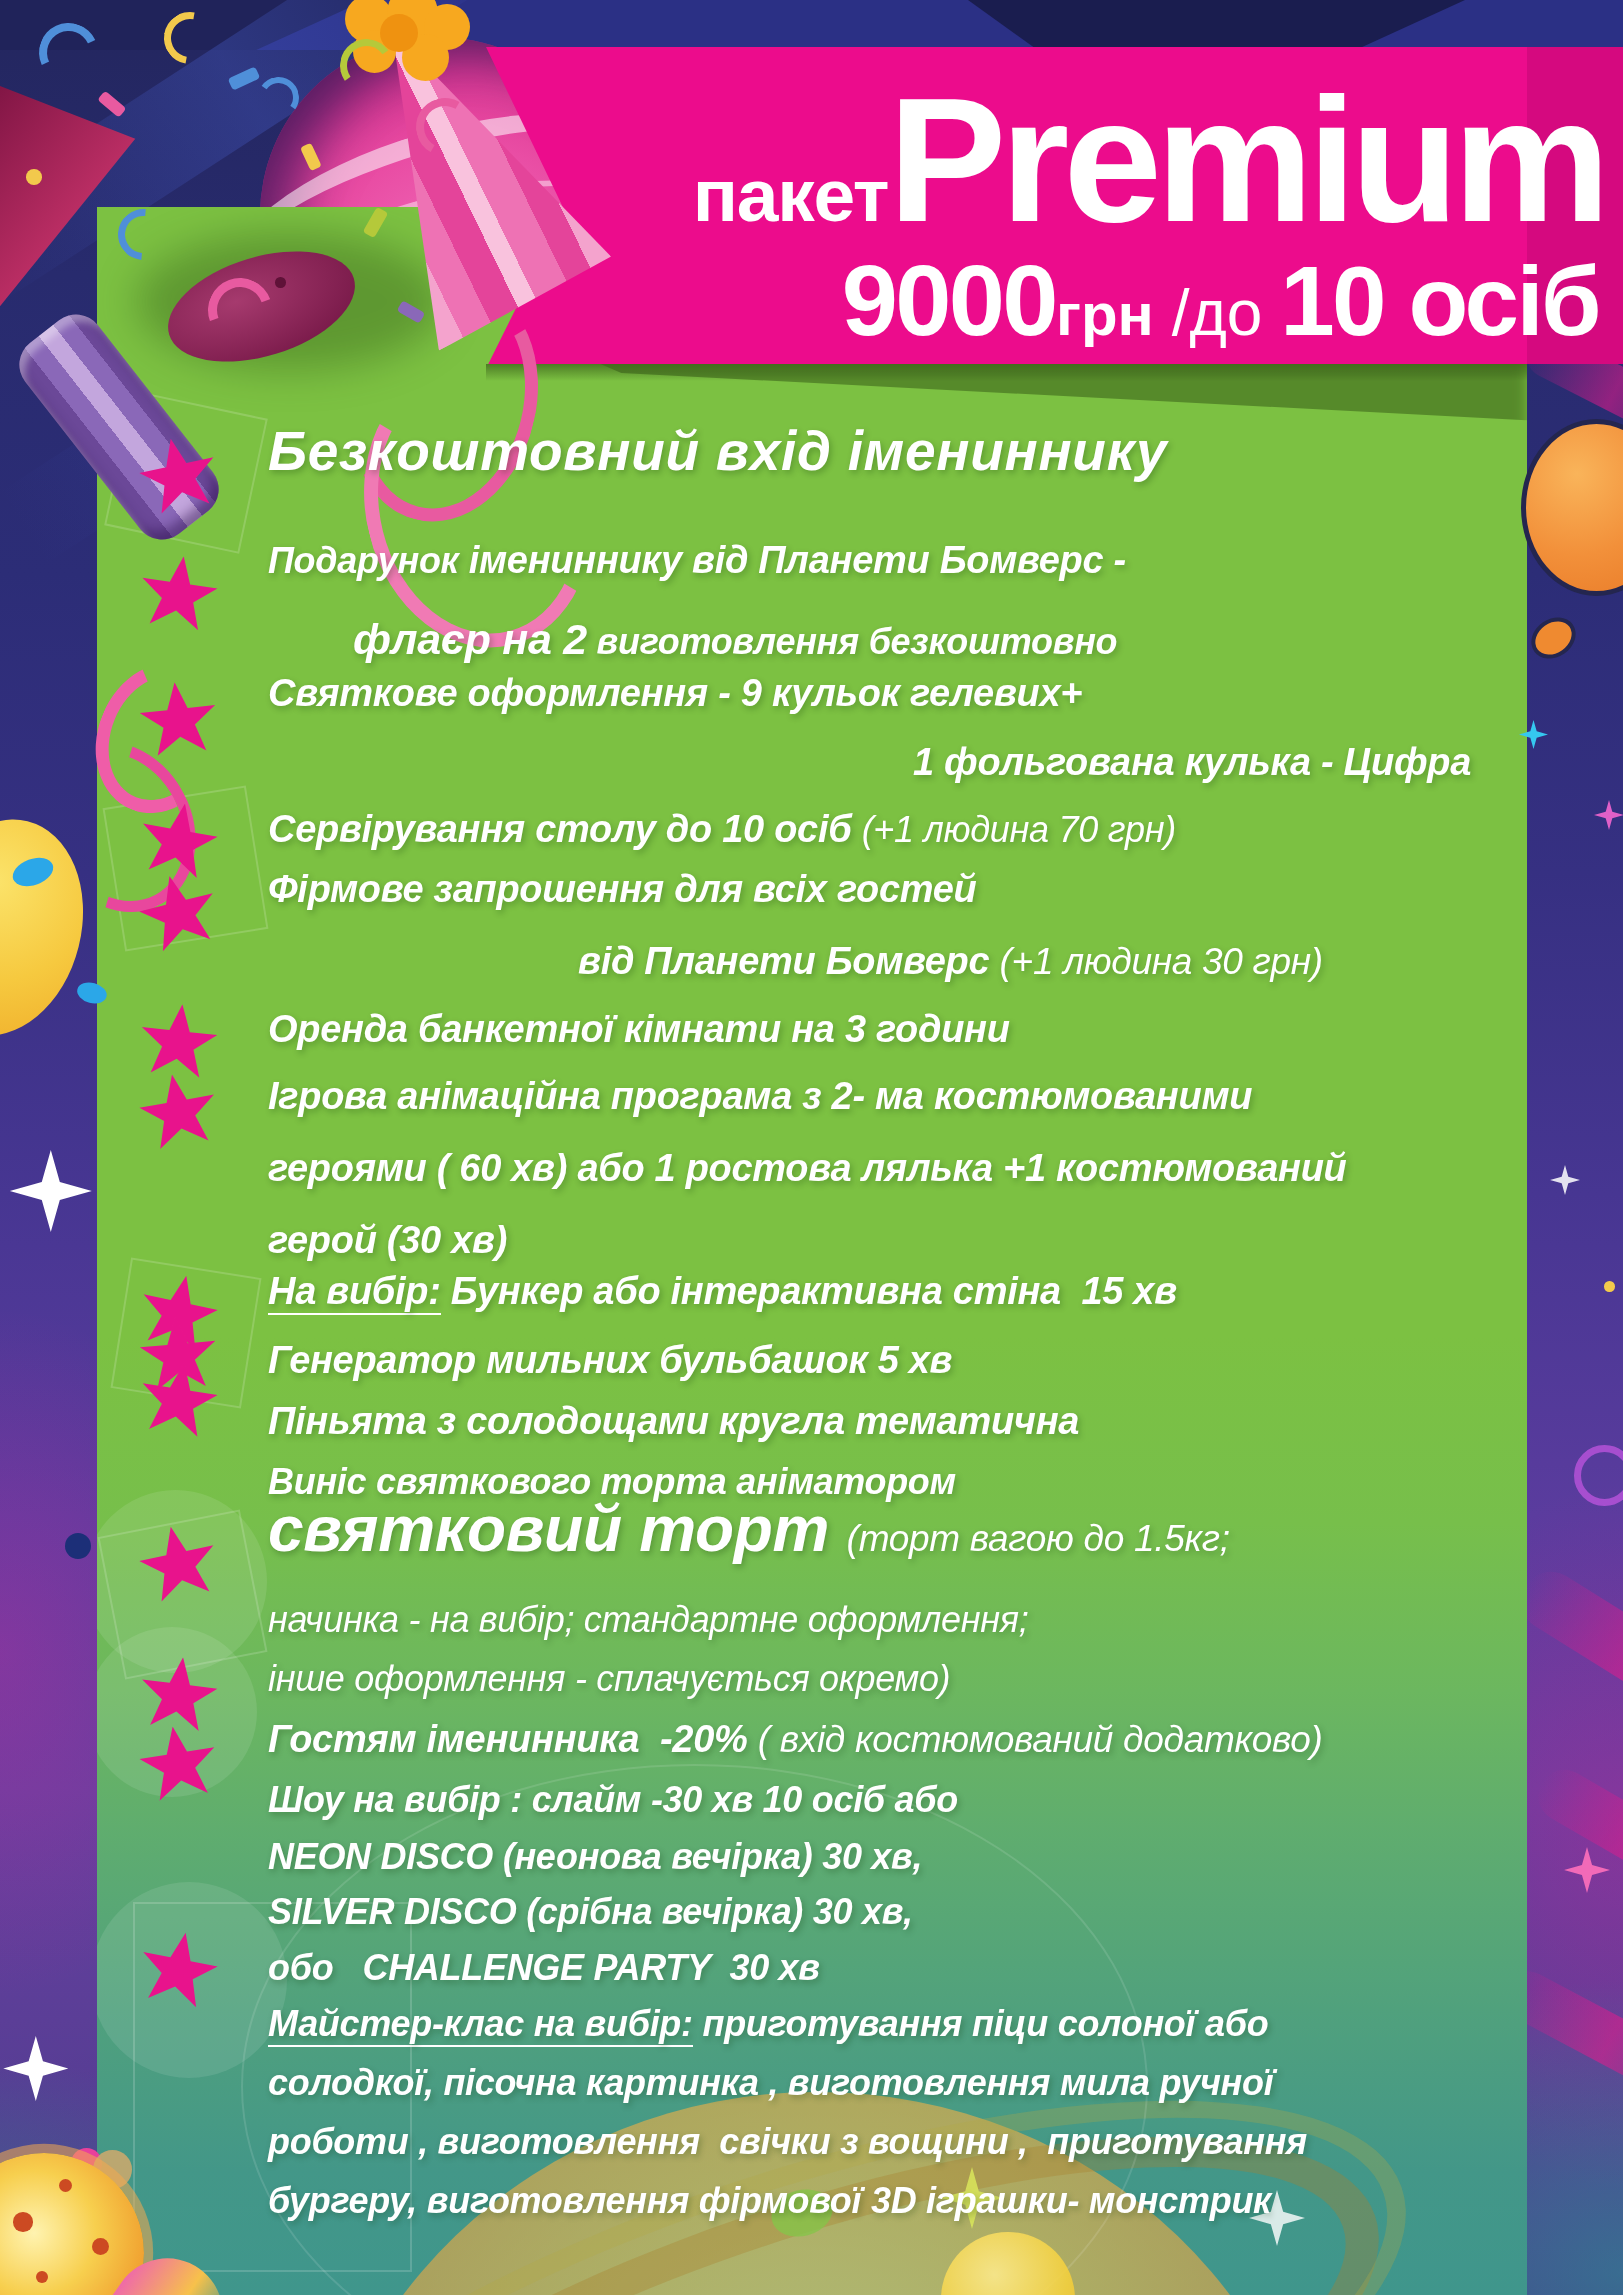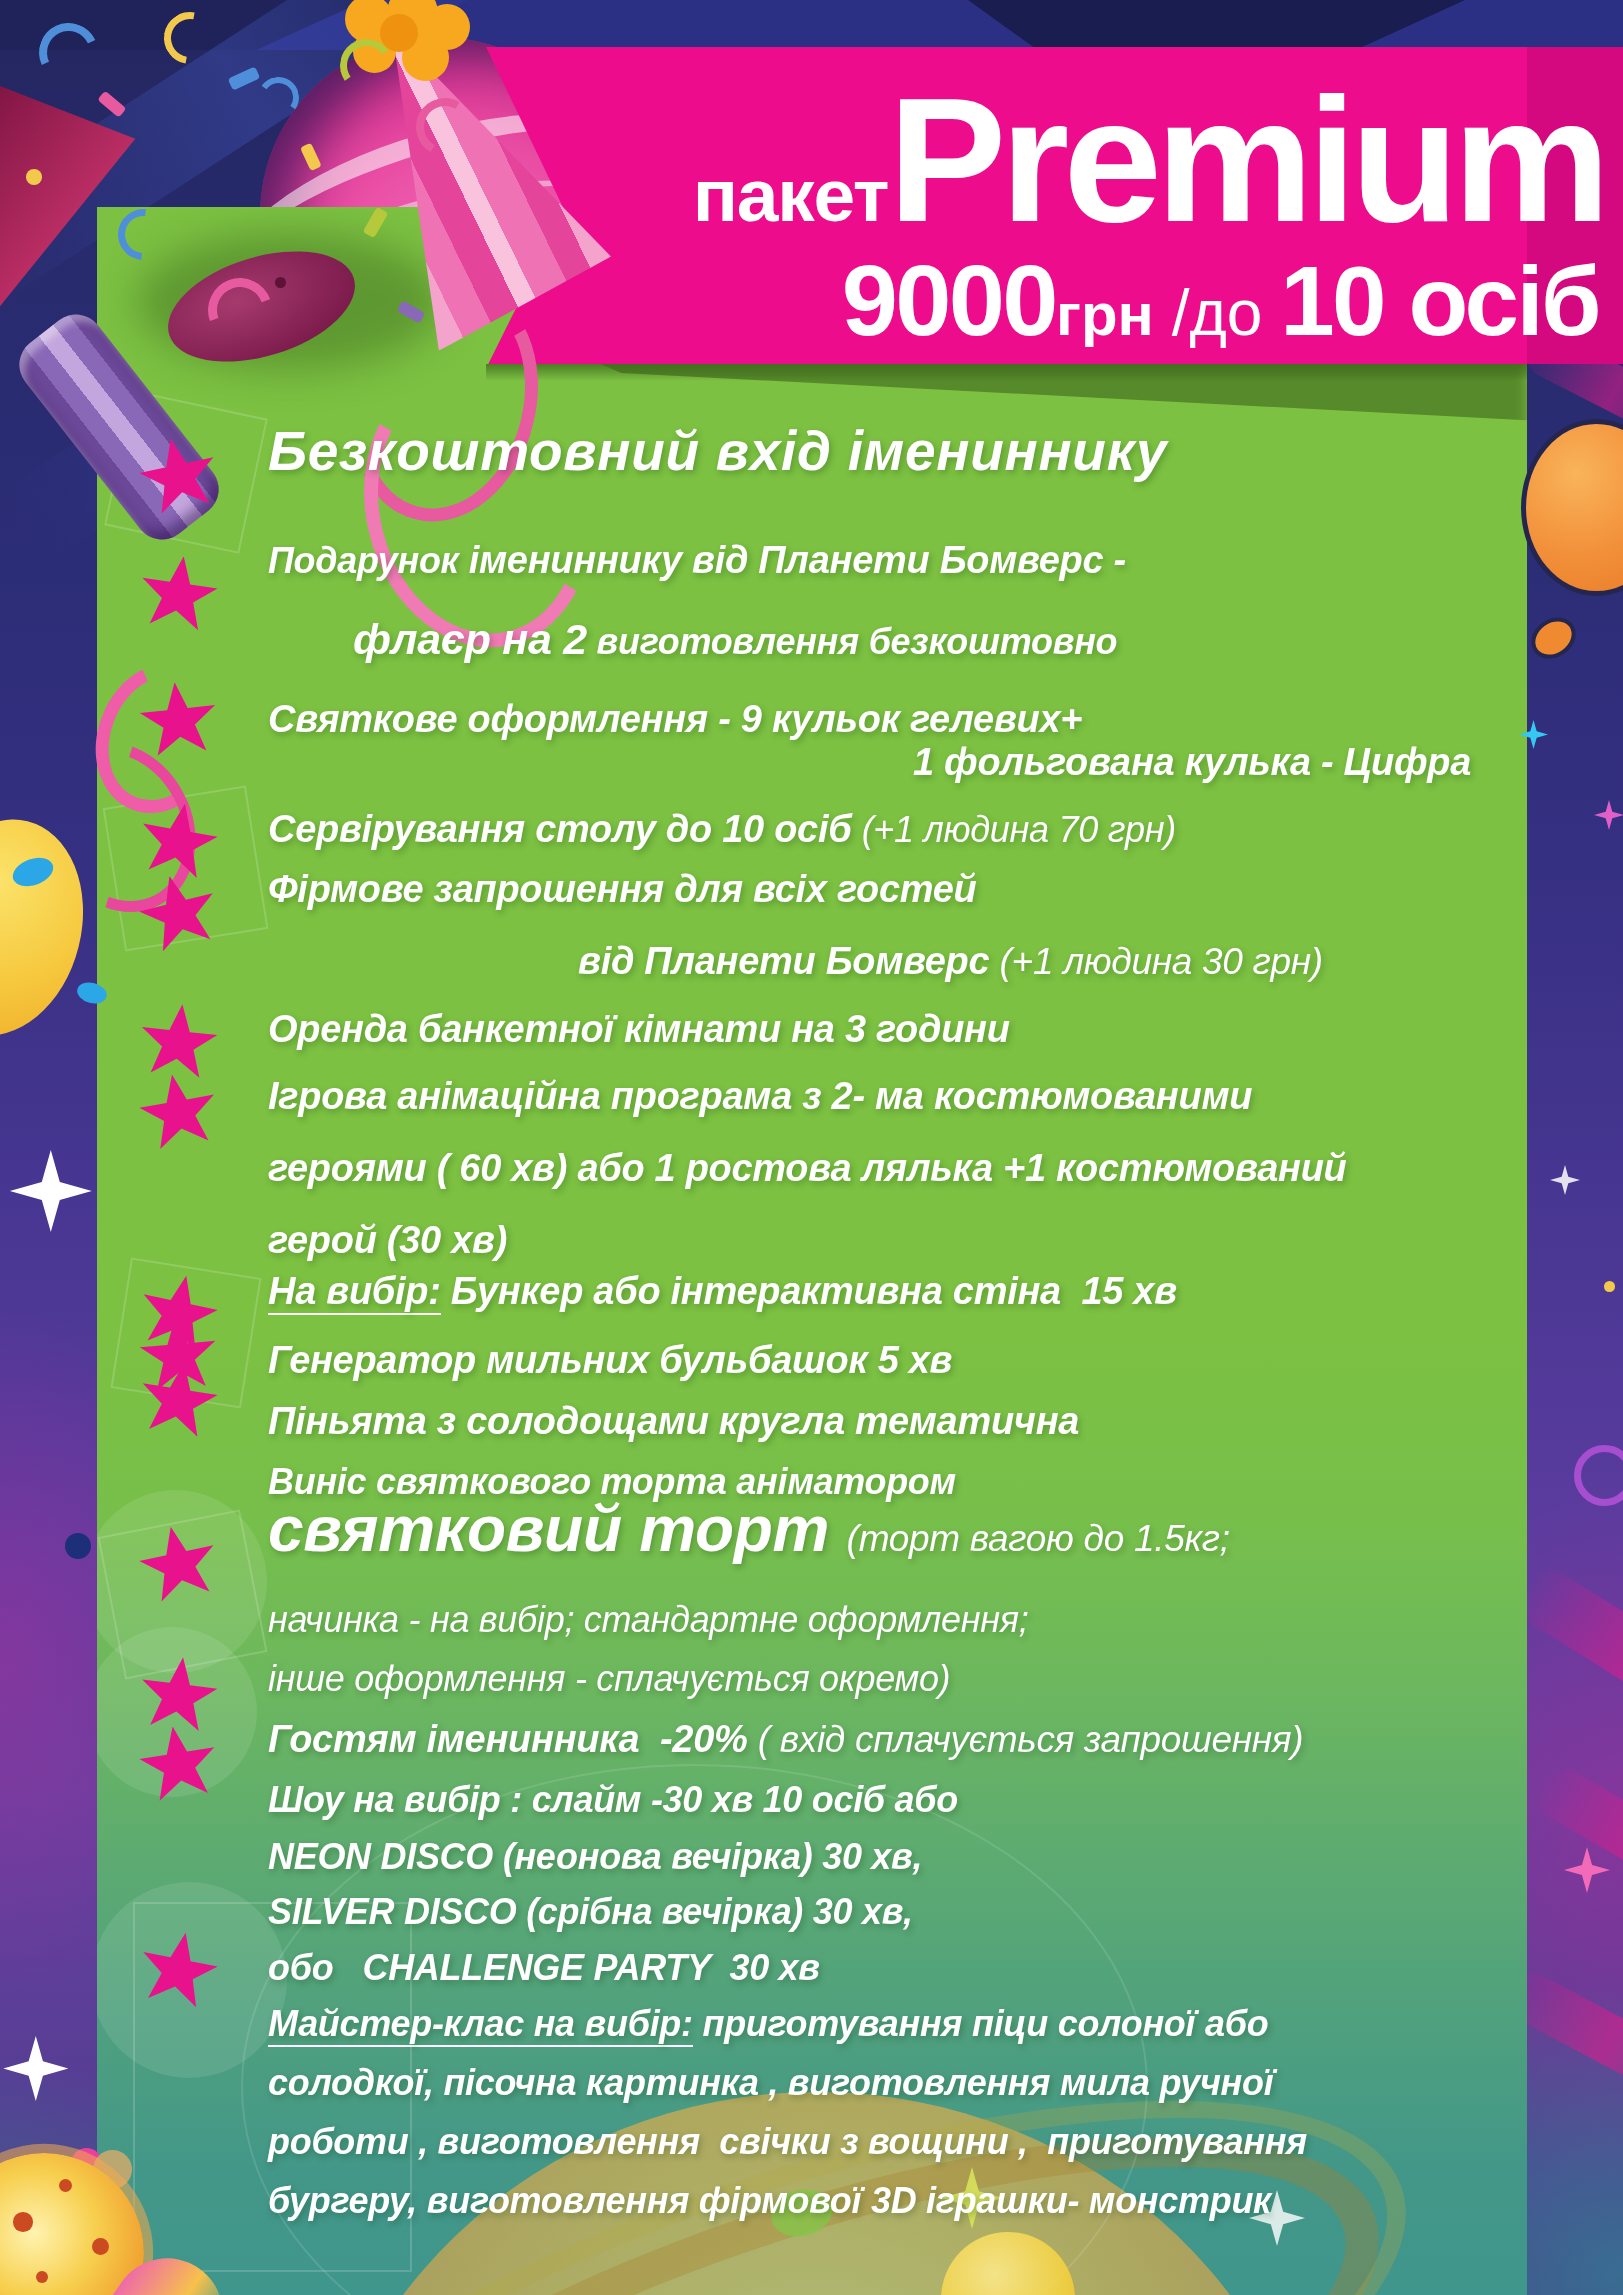--- a/index.html
+++ b/index.html
@@ -242,37 +242,37 @@
   <div class="abs star z5" style="left:139px;top:1317px;transform:rotate(-5deg);"></div>
   <div class="abs star z5" style="left:139px;top:1362px;transform:rotate(9deg);"></div>
   <div class="abs star z5" style="left:139px;top:1526px;transform:rotate(-12deg);"></div>
   <div class="abs star z5" style="left:139px;top:1657px;transform:rotate(7deg);"></div>
   <div class="abs star z5" style="left:139px;top:1726px;transform:rotate(-9deg);"></div>
   <div class="abs star z5" style="left:139px;top:1932px;transform:rotate(11deg);"></div>
 
   <div class="ln xl" style="top:424px"><span>Безкоштовний вхід імениннику</span></div>
   <div class="ln" style="top:541px"><span class="big">Подарунок</span><span class="med"> імениннику від Планети Бомверс -</span></div>
   <div class="ln" style="top:618px;left:353px"><span class="big2">флаєр на 2</span><span class="med55"> виготовлення безкоштовно</span></div>
-  <div class="ln med" style="top:700px"><span>Святкове оформлення - 9 кульок гелевих+</span></div>
+  <div class="ln med" style="top:674px"><span>Святкове оформлення - 9 кульок гелевих+</span></div>
   <div class="ln med" style="top:743px;width:1203px;text-align:right"><span>1 фольгована кулька - Цифра</span></div>
   <div class="ln" style="top:810px"><span class="med">Сервірування столу до 10 осіб </span><span class="lt">(+1 людина 70 грн)</span></div>
   <div class="ln med" style="top:870px"><span>Фірмове запрошення для всіх гостей</span></div>
   <div class="ln" style="top:942px;left:578px"><span class="med">від Планети Бомверс </span><span class="lt57">(+1 людина 30 грн)</span></div>
   <div class="ln med" style="top:1010px"><span>Оренда банкетної кімнати на 3 години</span></div>
   <div class="ln med" style="top:1077px"><span>Ігрова анімаційна програма з 2- ма костюмованими</span></div>
   <div class="ln med" style="top:1149px"><span>героями ( 60 хв) або 1 ростова лялька +1 костюмований</span></div>
   <div class="ln med" style="top:1221px"><span>герой (30 хв)</span></div>
   <div class="ln" style="top:1272px"><span class="med u">На вибір:</span><span class="med"> Бункер або інтерактивна стіна  15 хв</span></div>
   <div class="ln med" style="top:1341px"><span>Генератор мильних бульбашок 5 хв</span></div>
   <div class="ln med" style="top:1402px"><span>Піньята з солодощами кругла тематична</span></div>
   <div class="ln med55" style="top:1464px"><span>Виніс святкового торта аніматором</span></div>
   <div class="ln" style="top:1497px"><span class="cake">святковий торт </span><span class="lt57">(торт вагою до 1.5кг;</span></div>
   <div class="ln lt" style="top:1602px"><span>начинка - на вибір; стандартне оформлення;</span></div>
   <div class="ln lt" style="top:1661px"><span>інше оформлення - сплачується окремо)</span></div>
-  <div class="ln" style="top:1720px"><span class="med">Гостям іменинника  -20% </span><span class="lt57">( вхід сплачується запрошення)</span></div>
+  <div class="ln" style="top:1720px"><span class="med">Гостям іменинника  -20% </span><span class="lt57">( вхід костюмований додатково)</span></div>
   <div class="ln med55" style="top:1782px"><span>Шоу на вибір : слайм -30 хв 10 осіб або</span></div>
   <div class="ln med55" style="top:1839px"><span>NEON DISCO (неонова вечірка) 30 хв,</span></div>
   <div class="ln med55" style="top:1894px"><span>SILVER DISCO (срібна вечірка) 30 хв,</span></div>
   <div class="ln med55" style="top:1950px"><span>обо   CHALLENGE PARTY  30 хв</span></div>
   <div class="ln med55" style="top:2065px"><span>солодкої, пісочна картинка , виготовлення мила ручної</span></div>
   <div class="ln" style="top:2006px"><span class="med55 u">Майстер-клас на вибір:</span><span class="med55"> приготування піци солоної або</span></div>
   <div class="ln med55" style="top:2124px"><span>роботи , виготовлення  свічки з вощини ,  приготування</span></div>
   <div class="ln med55" style="top:2183px"><span>бургеру, виготовлення фірмової 3D іграшки- монстрик</span></div>
 
 </div>

